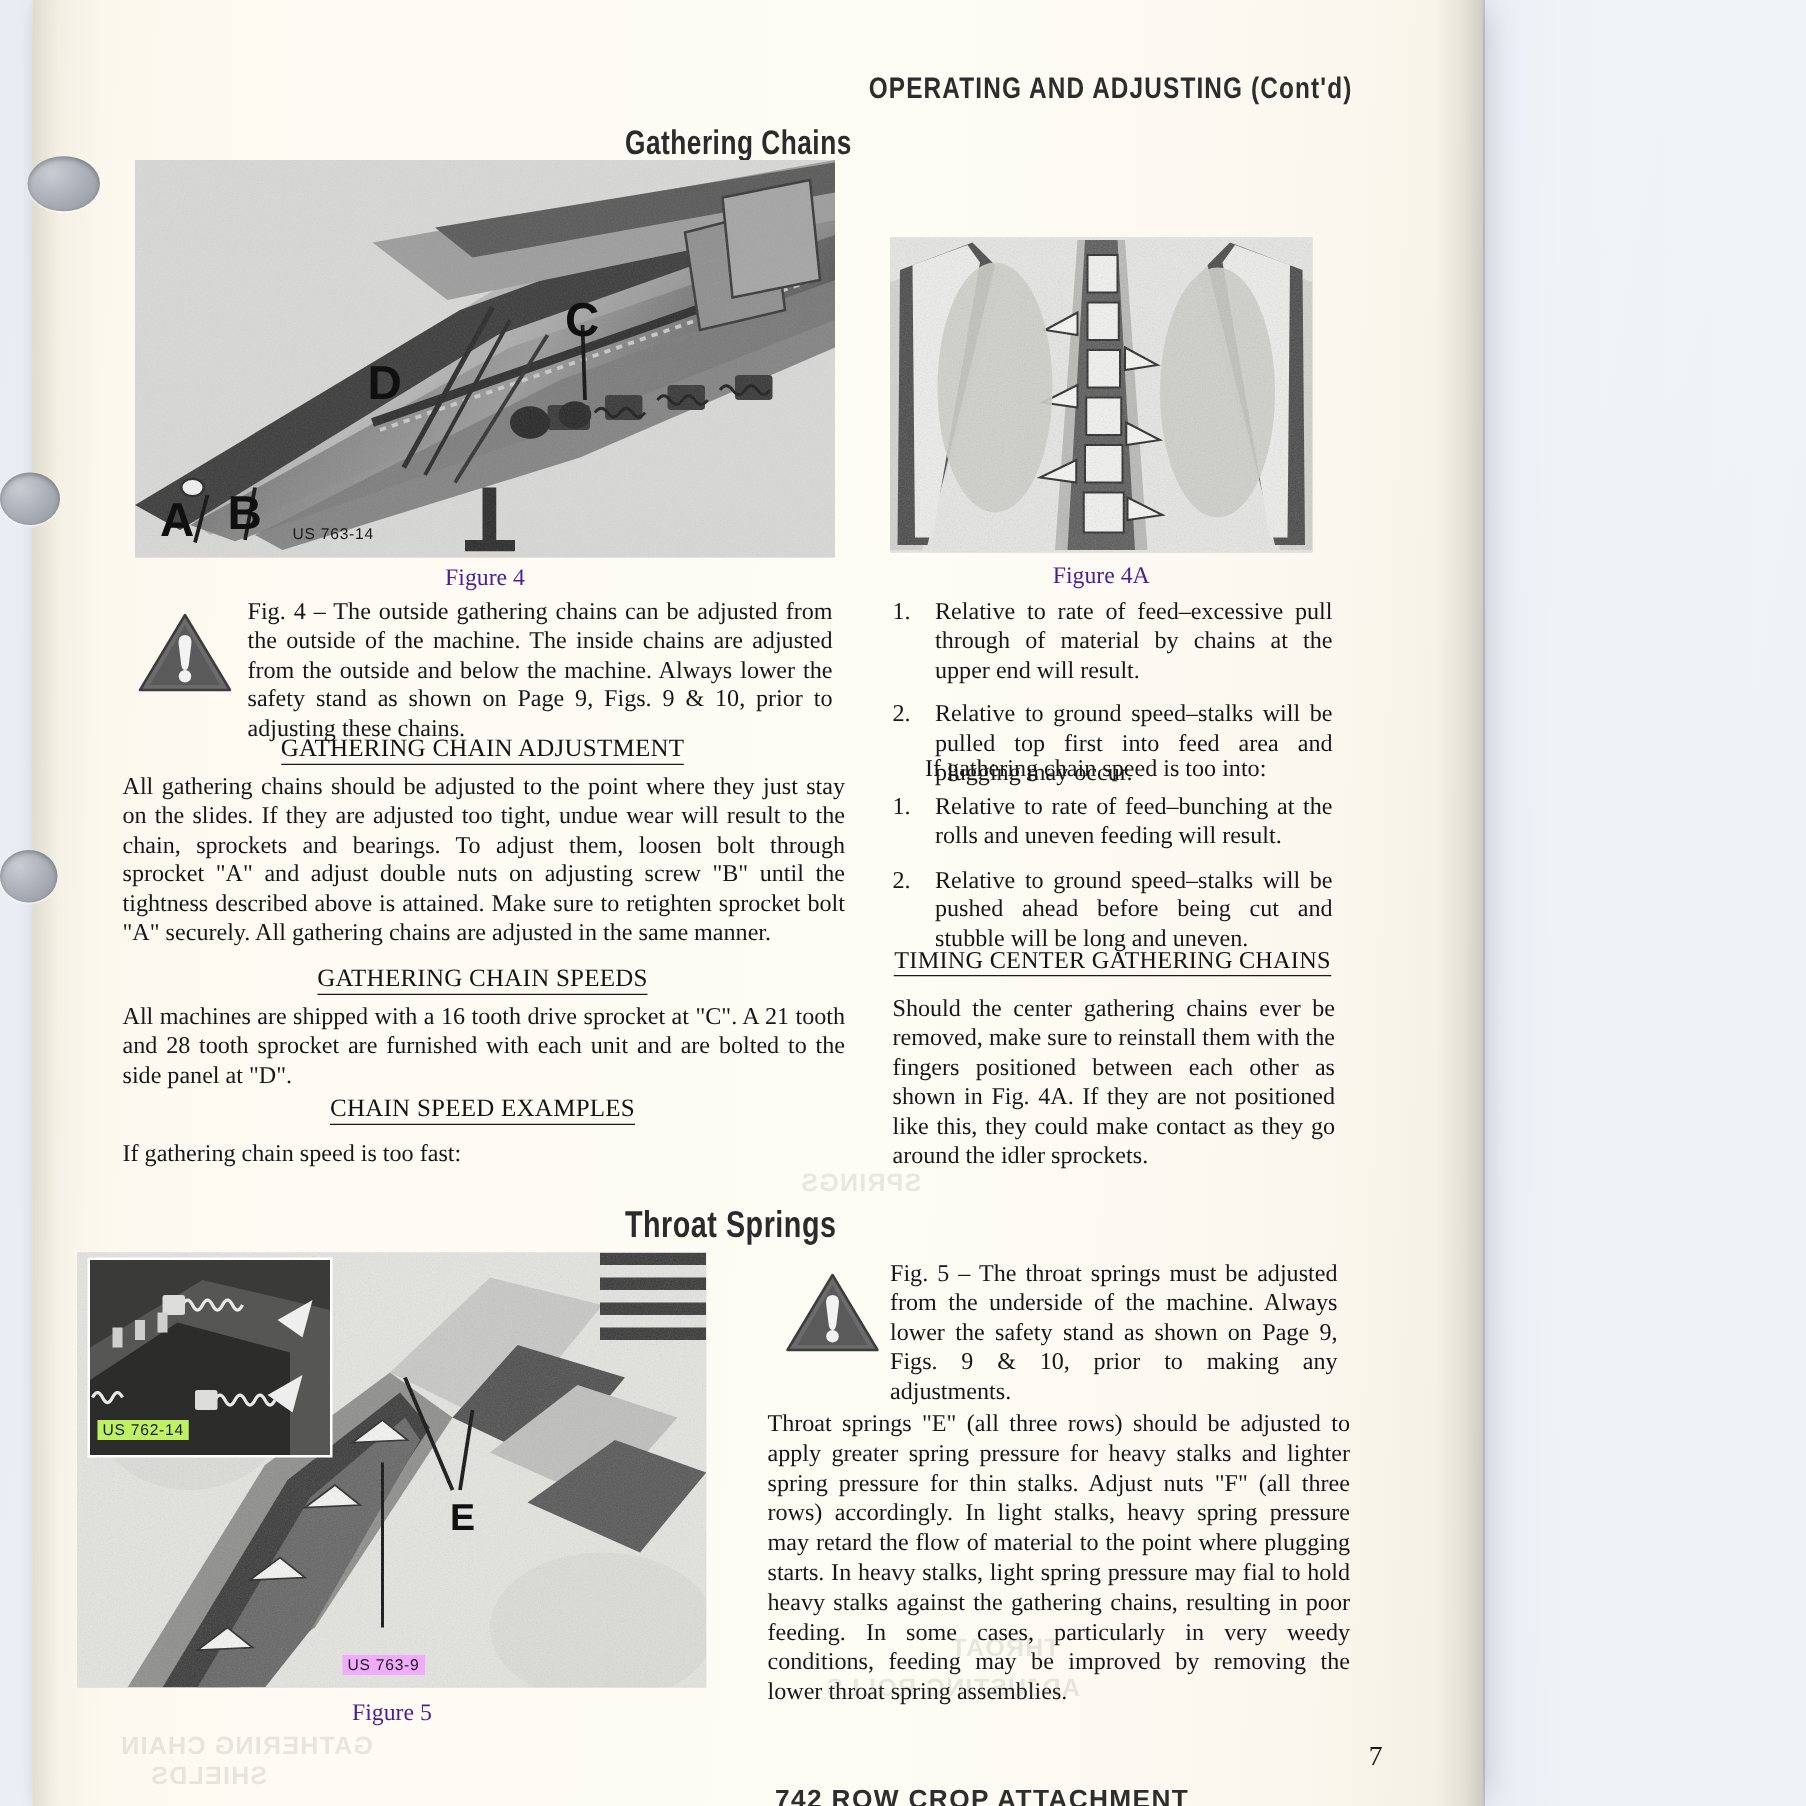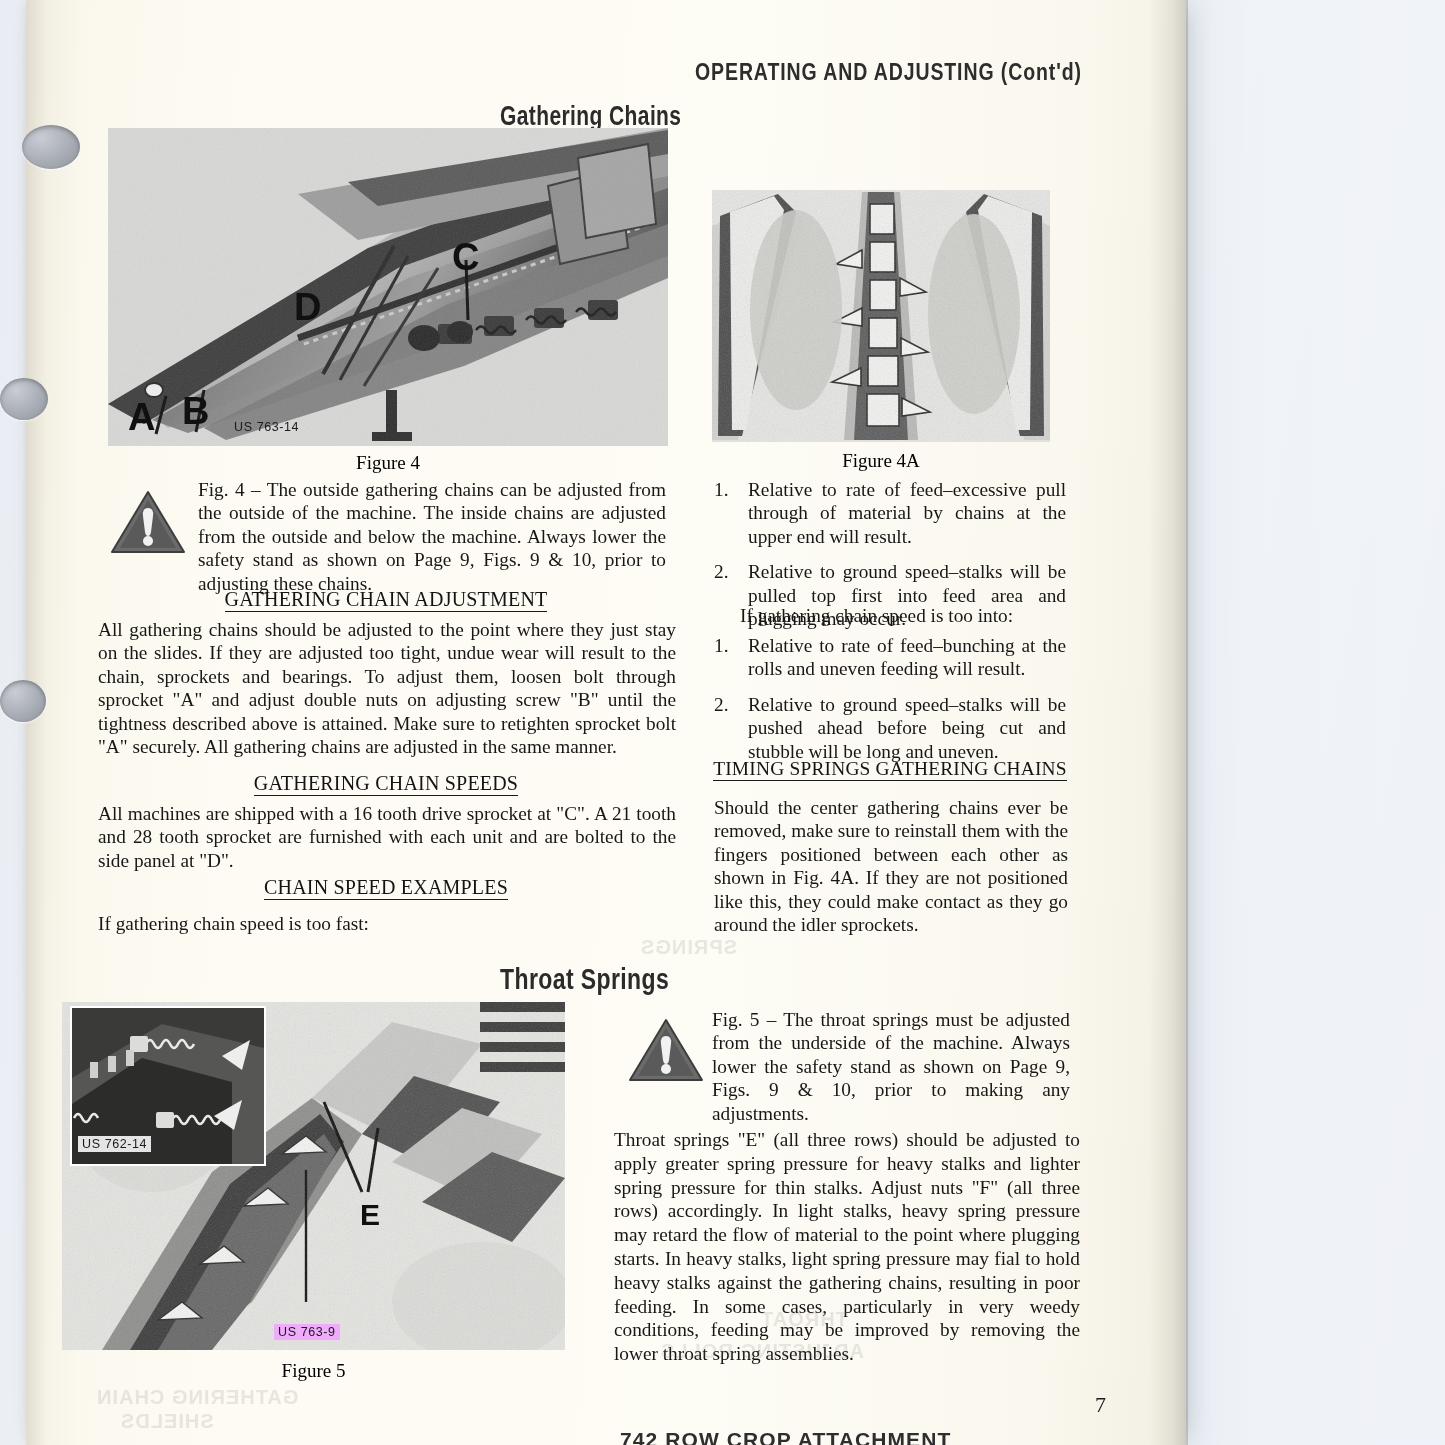--- a/index.html
+++ b/index.html
@@ -72,21 +72,21 @@
 
   
   .photo{position:absolute;overflow:hidden;background:#cfcfcf;}
 
   #fig4{left:108px;top:128px;width:560px;height:318px;}
   #fig4a{left:712px;top:190px;width:338px;height:252px;}
   #fig5{left:62px;top:1002px;width:503px;height:348px;}
 
   .fig-caption{
     position:absolute;text-align:center;
-    font-family:"Liberation Serif",serif;font-size:19px;color:#000000;
+    font-family:"Liberation Serif",serif;font-size:19px;color:#4c1d95;
   }
   #cap4{left:108px;top:452px;width:560px;}
   #cap4a{left:712px;top:450px;width:338px;}
   #cap5{left:62px;top:1360px;width:503px;}
 
   
   .warn{position:absolute;width:76px;height:68px;}
   .warn svg{width:100%;height:100%;display:block;}
   #warn1{left:110px;top:488px;}
   #warn2{left:628px;top:1016px;}
@@ -339,21 +339,21 @@
         <div class="n">1.</div>
         <div class="t">Relative to rate of feed–bunching at the rolls and uneven feeding will result.</div>
       </div>
       <div class="li">
         <div class="n">2.</div>
         <div class="t">Relative to ground speed–stalks will be pushed ahead before being cut and stubble will be long and uneven.</div>
       </div>
     </div>
 
     <div class="subhead" style="left:712px;top:758px;width:356px;font-size:19.4px;">
-      <span>TIMING SPRINGS GATHERING CHAINS</span>
+      <span>TIMING CENTER GATHERING CHAINS</span>
     </div>
     <div class="para" style="left:714px;top:796px;width:354px;">Should the center gathering chains ever be removed, make sure to reinstall them with the fingers positioned between each other as shown in Fig. 4A.  If they are not positioned like this,  they could make contact as they go around the idler sprockets.</div>
 
     <div class="sec-title sec-throat">Throat Springs</div>
 
     <div class="photo" id="fig5">
       <svg viewBox="0 0 503 348" preserveAspectRatio="none" width="503" height="348">
         <defs>
           <filter id="gr5">
               <feTurbulence type="fractalNoise" baseFrequency="0.95" numOctaves="4" seed="11"></feTurbulence>
@@ -417,21 +417,21 @@
           <g fill="#eee">
             <polygon points="150,48 178,32 170,62"></polygon>
             <polygon points="142,108 170,92 162,122"></polygon>
           </g>
           <g fill="#cfcfcd">
             <rect x="18" y="54" width="8" height="16"></rect>
             <rect x="36" y="48" width="8" height="16"></rect>
             <rect x="54" y="42" width="8" height="16"></rect>
           </g>
         </svg>
-        <div class="photo-code" style="left:6px;top:128px;background:#e5e5e5;padding:1px 4px;color:#1b1b1b;">US 762-14</div>
+        <div class="photo-code" style="left:6px;top:128px;background:#bef264;padding:1px 4px;color:#1b1b1b;">US 762-14</div>
       </div>
 
       <div class="photo-letter" style="left:298px;top:196px;font-size:30px;">E</div>
       <div class="photo-code" style="left:212px;top:322px;background:#f0abfc;padding:1px 4px;">US 763-9</div>
     </div>
 
     <div class="fig-caption" id="cap5">Figure 5</div>
 
     <div class="warn" id="warn2">
       <svg viewBox="0 0 76 68">

